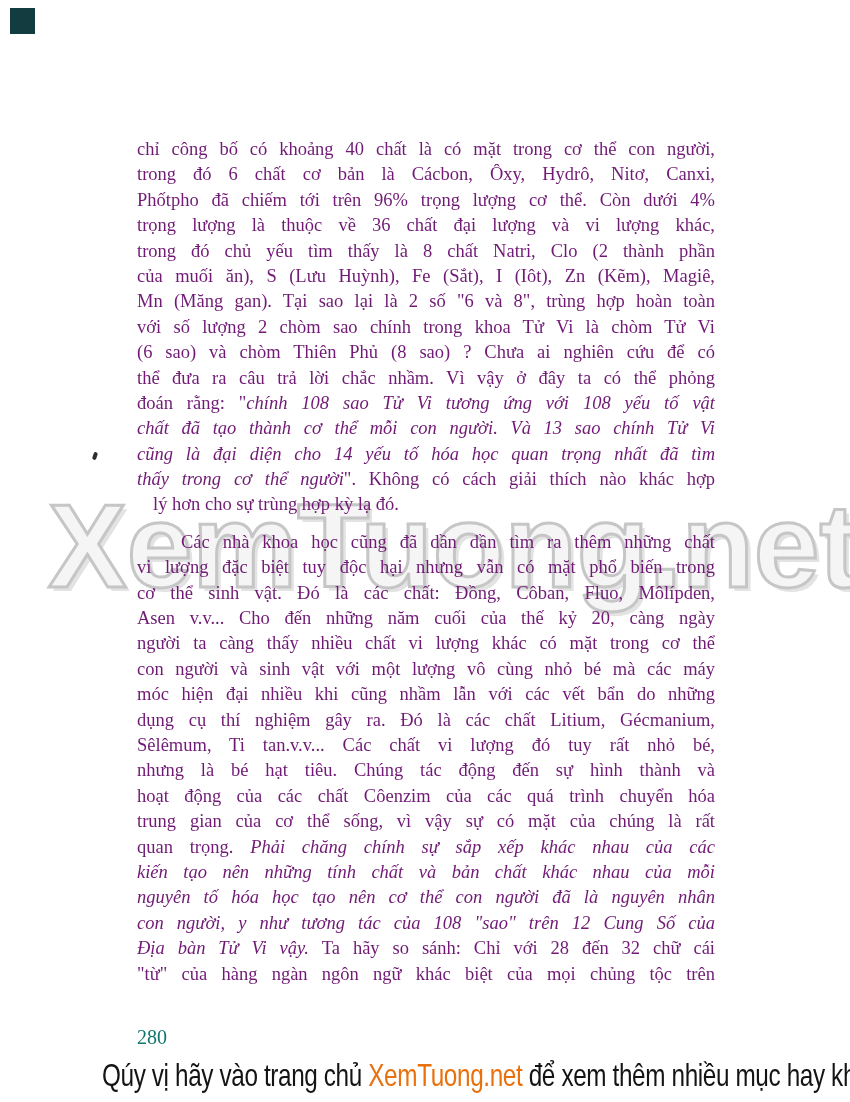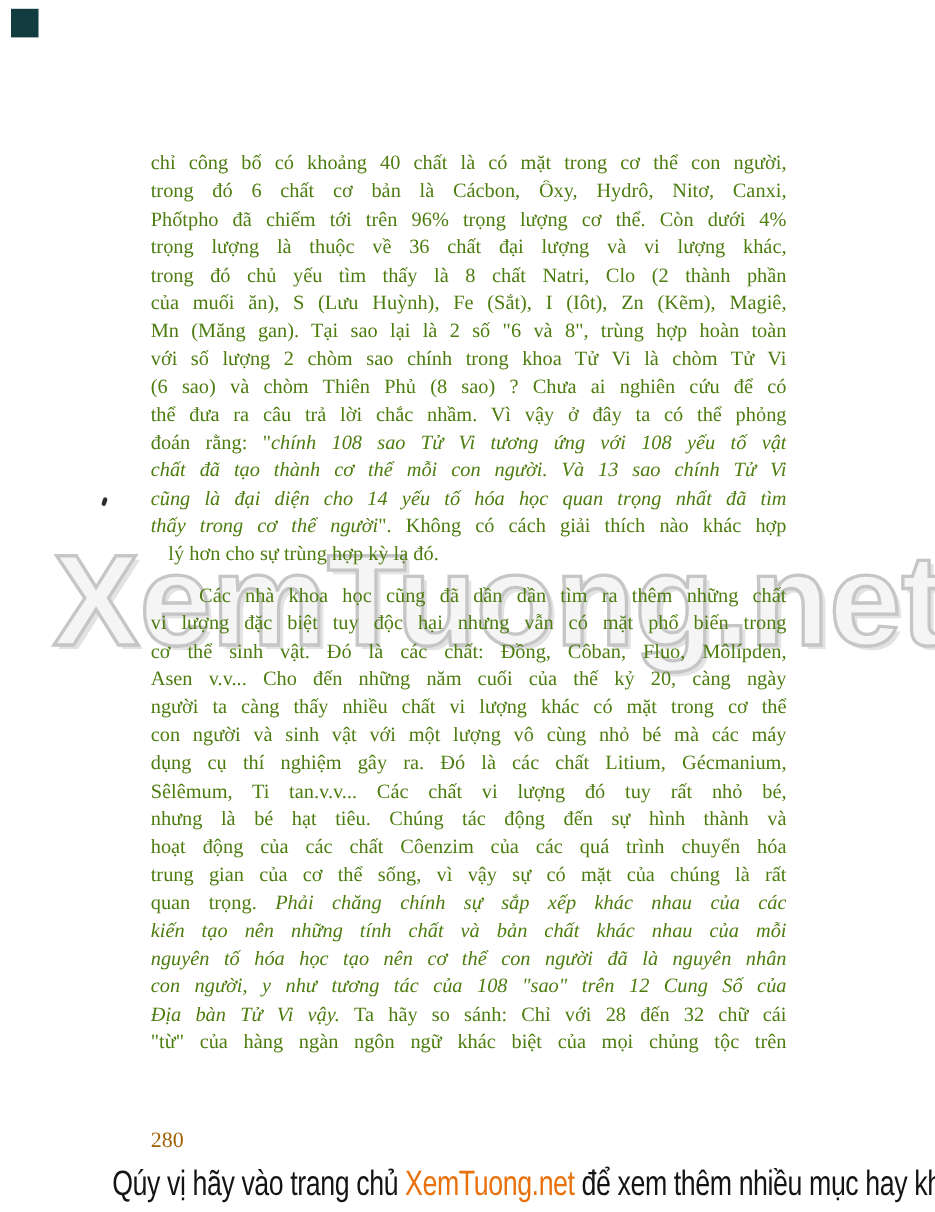--- a/index.html
+++ b/index.html
@@ -77,21 +77,21 @@
     transform-origin: 50% 50%;
   }
 </style>
 </head>
 <body>
 
 <div class="page" style="background: rgb(255, 255, 255);">
   <div class="corner-mark" style="background: rgb(18, 60, 64);"></div>
   <div class="watermark" style="color: rgb(245, 245, 245); -webkit-text-stroke: 3px rgb(198, 198, 198);">XemTuong.net</div>
   <div class="stray-mark"></div>
-  <div class="text-block" id="text-block" style="color: #4d7c0f;">
+  <div class="text-block" id="text-block" style="color: #701a75;">
       <div class="para">
         <div class="line"><span class="rm">chỉ công bố có khoảng 40 chất là có mặt trong cơ thể con người,</span></div>
         <div class="line"><span class="rm">trong đó 6 chất cơ bản là Cácbon, Ôxy, Hydrô, Nitơ, Canxi,</span></div>
         <div class="line"><span class="rm">Phốtpho đã chiếm tới trên 96% trọng lượng cơ thể. Còn dưới 4%</span></div>
         <div class="line"><span class="rm">trọng lượng là thuộc về 36 chất đại lượng và vi lượng khác,</span></div>
         <div class="line"><span class="rm">trong đó chủ yếu tìm thấy là 8 chất Natri, Clo (2 thành phần</span></div>
         <div class="line"><span class="rm">của muối ăn), S (Lưu Huỳnh), Fe (Sắt), I (Iôt), Zn (Kẽm), Magiê,</span></div>
         <div class="line"><span class="rm">Mn (Măng gan). Tại sao lại là 2 số "6 và 8", trùng hợp hoàn toàn</span></div>
         <div class="line"><span class="rm">với số lượng 2 chòm sao chính trong khoa Tử Vi là chòm Tử Vi</span></div>
         <div class="line"><span class="rm">(6 sao) và chòm Thiên Phủ (8 sao) ? Chưa ai nghiên cứu để có</span></div>
@@ -102,30 +102,31 @@
         <div class="line"><span class="it">thấy trong cơ thể người</span><span class="rm">". Không có cách giải thích nào khác hợp</span></div>
         <div class="line left"><span class="rm">lý hơn cho sự trùng hợp kỳ lạ đó.</span></div>
       </div>
       <div class="para">
         <div class="line indent"><span class="rm">Các nhà khoa học cũng đã dần dần tìm ra thêm những chất</span></div>
         <div class="line"><span class="rm">vi lượng đặc biệt tuy độc hại nhưng vẫn có mặt phổ biến trong</span></div>
         <div class="line"><span class="rm">cơ thể sinh vật. Đó là các chất: Đồng, Côban, Fluo, Môlípden,</span></div>
         <div class="line"><span class="rm">Asen v.v... Cho đến những năm cuối của thế kỷ 20, càng ngày</span></div>
         <div class="line"><span class="rm">người ta càng thấy nhiều chất vi lượng khác có mặt trong cơ thể</span></div>
         <div class="line"><span class="rm">con người và sinh vật với một lượng vô cùng nhỏ bé mà các máy</span></div>
+        <div class="line"><span class="rm">móc hiện đại nhiều khi cũng nhầm lẫn với các vết bẩn do những</span></div>
         <div class="line"><span class="rm">dụng cụ thí nghiệm gây ra. Đó là các chất Litium, Gécmanium,</span></div>
         <div class="line"><span class="rm">Sêlêmum, Ti tan.v.v... Các chất vi lượng đó tuy rất nhỏ bé,</span></div>
         <div class="line"><span class="rm">nhưng là bé hạt tiêu. Chúng tác động đến sự hình thành và</span></div>
         <div class="line"><span class="rm">hoạt động của các chất Côenzim của các quá trình chuyển hóa</span></div>
         <div class="line"><span class="rm">trung gian của cơ thể sống, vì vậy sự có mặt của chúng là rất</span></div>
         <div class="line"><span class="rm">quan trọng. </span><span class="it">Phải chăng chính sự sắp xếp khác nhau của các</span></div>
         <div class="line"><span class="it">kiến tạo nên những tính chất và bản chất khác nhau của mỗi</span></div>
         <div class="line"><span class="it">nguyên tố hóa học tạo nên cơ thể con người đã là nguyên nhân</span></div>
         <div class="line"><span class="it">con người, y như tương tác của 108 "sao" trên 12 Cung Số của</span></div>
         <div class="line"><span class="it">Địa bàn Tử Vi vậy. </span><span class="rm">Ta hãy so sánh: Chỉ với 28 đến 32 chữ cái</span></div>
         <div class="line"><span class="rm">"từ" của hàng ngàn ngôn ngữ khác biệt của mọi chủng tộc trên</span></div>
       </div>
     </div>
-  <div class="page-number" style="color: #a16207;">280</div>
+  <div class="page-number" style="color: #0f766e;">280</div>
   <div class="footer" style="color: rgb(20, 20, 20);">
     <span>Qúy vị hãy vào trang chủ </span><span class="brand" style="color: rgb(232, 113, 13);">XemTuong.net</span><span> để xem thêm nhiều mục hay khác</span>
   </div>
 </div>
 
 </body></html>

